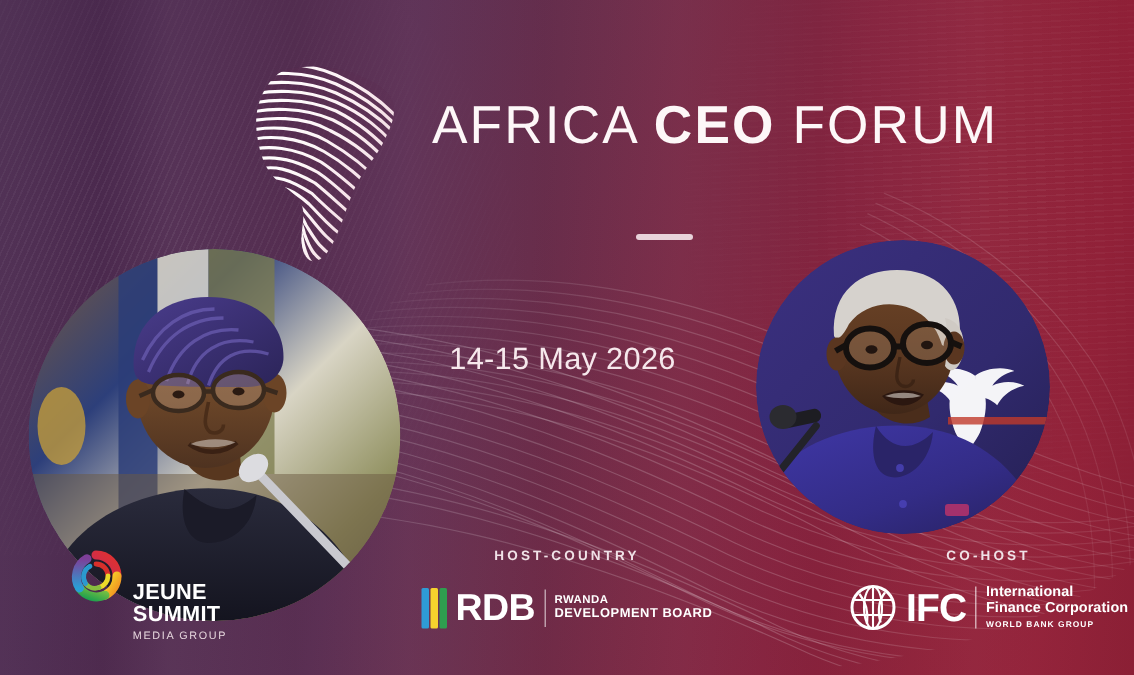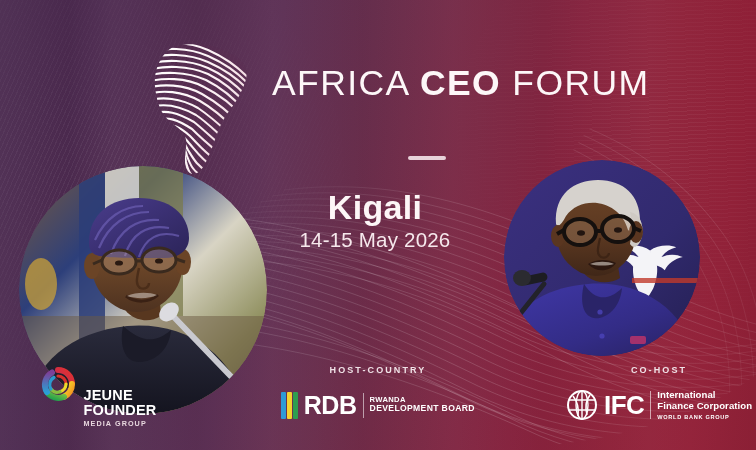--- a/index.html
+++ b/index.html
@@ -71,21 +71,21 @@
     -webkit-mask-image: radial-gradient(ellipse 280px 260px at 250px 150px, rgba(0,0,0,1) 5%, rgba(0,0,0,0) 88%);
     mask-image: radial-gradient(ellipse 280px 260px at 250px 150px, rgba(0,0,0,1) 5%, rgba(0,0,0,0) 88%);
     pointer-events: none;
   }
   
   .swirl { position: absolute; inset: 0; pointer-events: none; }
 
   
   .header {
     position: absolute;
-    left: 146px; top: 40px;
+    left: 162px; top: 40px;
     width: 470px; height: 140px;
   }
   .africa-mark {
     position: absolute;
     left: 0; top: 2px;
     width: 116px; height: 134px;
   }
   .wordmark {
     position: absolute;
     left: 126px; top: 26px;
@@ -178,21 +178,21 @@
   }
   
   .ja-text { text-align: left; line-height: 1; margin-top: 47px; }
   .ja-l1, .ja-l2 {
     font-size: 14.5px; font-weight: 700; color: #ffffff;
     letter-spacing: 0.2px; display: block;
   }
   .ja-l2 { margin-top: 1px; }
   .ja-l3 {
     display: block; margin-top: 2px;
-    font-size: 7.2px; font-weight: 700;
+    font-size: 7.2px; font-weight: 400;
     letter-spacing: 1.1px; color: #e7d7de;
   }
   
   .rdb-bars { display: flex; gap: 1.5px; height: 27px; align-items: stretch; }
   .rdb-bars i { display: block; width: 4.5px; border-radius: 1px; }
   .rdb-abbr {
     font-size: 25px; font-weight: 700; color: #ffffff;
     letter-spacing: -0.4px; line-height: 1;
   }
   .rdb-rule { width: 1px; height: 25px; background: rgba(255,255,255,0.55); }
@@ -477,21 +477,20 @@
 
         <g transform="translate(22,112)">
           <rect x="-6" y="4" width="26" height="9" rx="4.5" transform="rotate(-12)" fill="#1d1d22"></rect>
           <ellipse cx="-4" cy="6" rx="9" ry="8" fill="#2b2b30"></ellipse>
           <path d="M18 12 L-6 42" stroke="#23232a" stroke-width="5" stroke-linecap="round"></path>
         </g>
       </g>
     </svg>
   </div>
 
-  <div class="city"><span class="city-inner">Kigali</span></div>
   <div class="dates"><span class="dates-inner">14-15 May 2026</span></div>
 
   <div class="footer-block fb-founder">
     <div class="fb-logo">
       <svg width="38" height="38" viewBox="0 0 38 38" aria-hidden="true">
         <defs>
           <linearGradient id="jaG1" x1="0" y1="1" x2="1" y2="0">
             <stop offset="0%" stop-color="#1b9f4e"></stop>
               <stop offset="100%" stop-color="#8cc63f"></stop>
           </linearGradient>
@@ -516,21 +515,21 @@
         </g>
         <g fill="none" stroke-width="3.2" stroke-linecap="round" opacity="0.95">
           <path d="M19 11 A8 8 0 0 1 27 19" stroke="#e2322c"></path>
           <path d="M27 19 A8 8 0 0 1 21 26.7" stroke="#f6e52a"></path>
           <path d="M21 26.7 A8 8 0 0 1 12 24" stroke="#8cc63f"></path>
           <path d="M12 24 A8 8 0 0 1 15 12.5" stroke="#2a9fd6"></path>
         </g>
       </svg>
       <div class="ja-text">
         <span class="ja-l1">JEUNE</span>
-        <span class="ja-l2">FOUNDER</span>
+        <span class="ja-l2">SUMMIT</span>
         <span class="ja-l3">MEDIA GROUP</span>
       </div>
     </div>
   </div>
 
   <div class="footer-block fb-cohost">
     <div class="fb-label">CO-HOST</div>
     <div class="fb-logo">
       <svg width="32" height="32" viewBox="0 0 32 32" aria-hidden="true">
         <circle cx="16" cy="16" r="14" fill="none" stroke="#ffffff" stroke-width="2"></circle>

